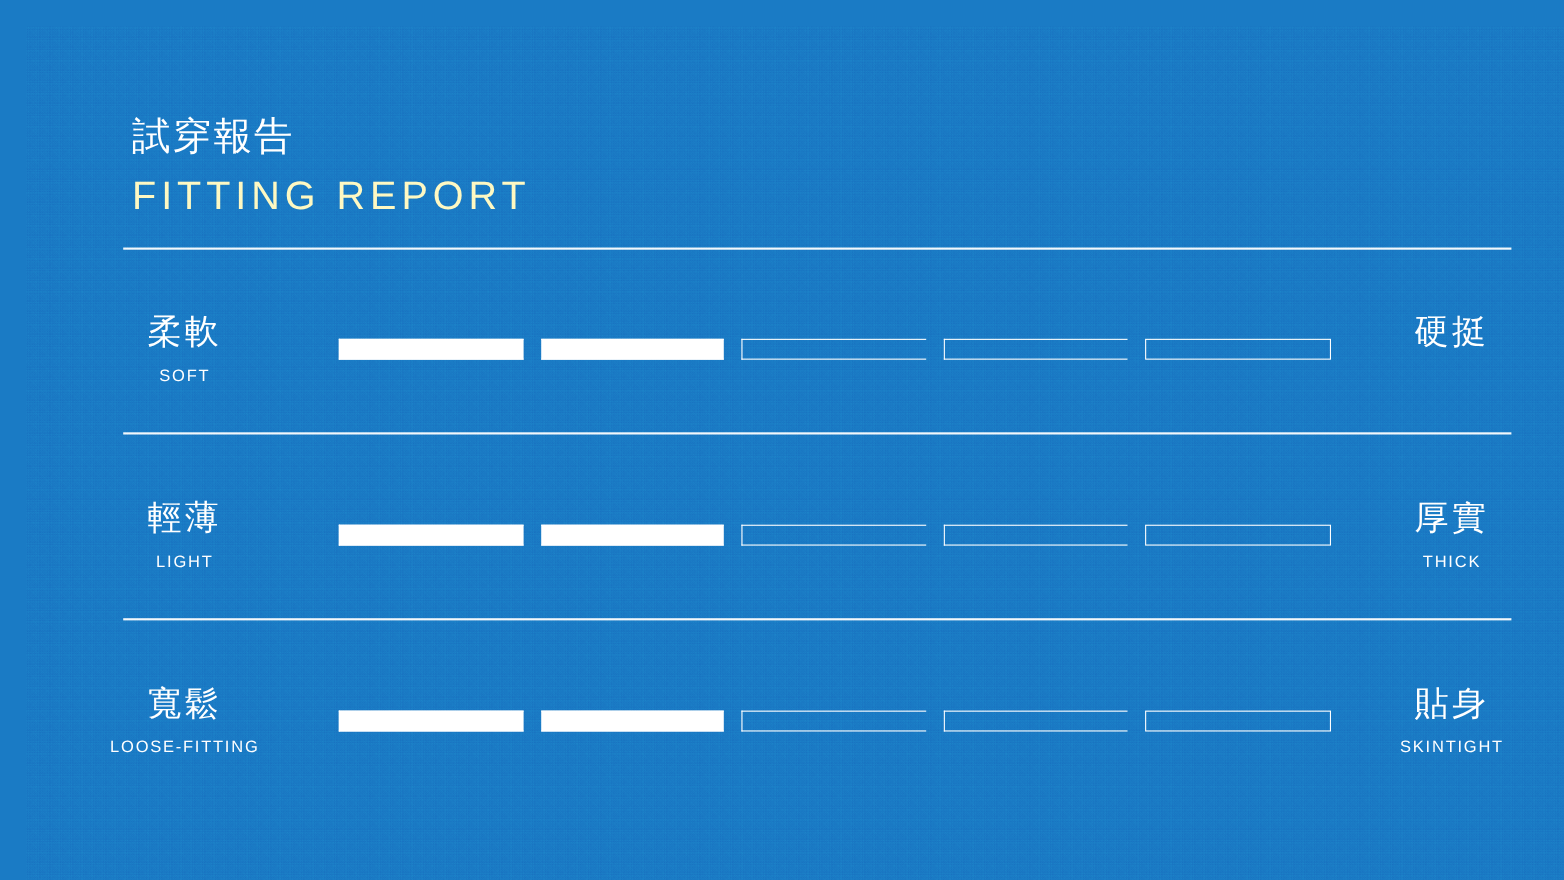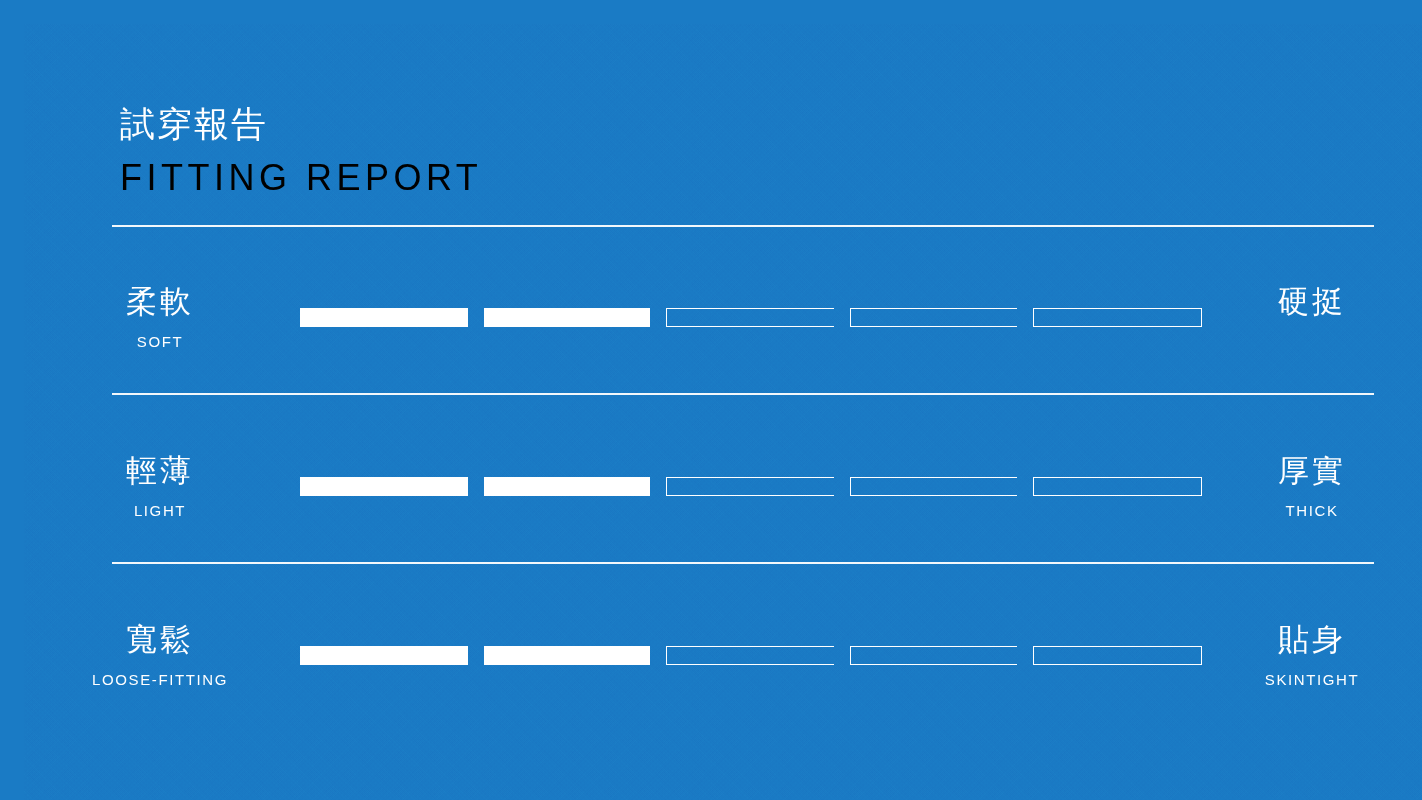--- a/index.html
+++ b/index.html
@@ -48,21 +48,21 @@
   #title-cjk {
     color: #ffffff;
     font-size: 35px;
     line-height: 44px;
     letter-spacing: 2px;
     font-weight: 400;
     white-space: nowrap;
   }
 
   #title-en {
-    color: #000000;
+    color: #fef9c3;
     font-size: 36px;
     line-height: 48px;
     letter-spacing: 4.5px;
     font-weight: 300;
     white-space: nowrap;
     margin-top: 6px;
   }
 
   
   .divider {
@@ -73,21 +73,21 @@
     background: #ffffff;
     opacity: 0.95;
   }
   #divider-0 { top: 193px; }
   #divider-1 { top: 361px; }
   #divider-2 { top: 530px; }
 
   
   .scale-row {
     position: absolute;
-    left: 0;
+    left: 8px;
     width: 1300px;
     height: 90px;
   }
   #row-0 { top: 233px; }
   #row-1 { top: 402px; text-decoration: underline; }
   #row-2 { top: 571px; }
 
   .side-label {
     position: absolute;
     top: 0;

